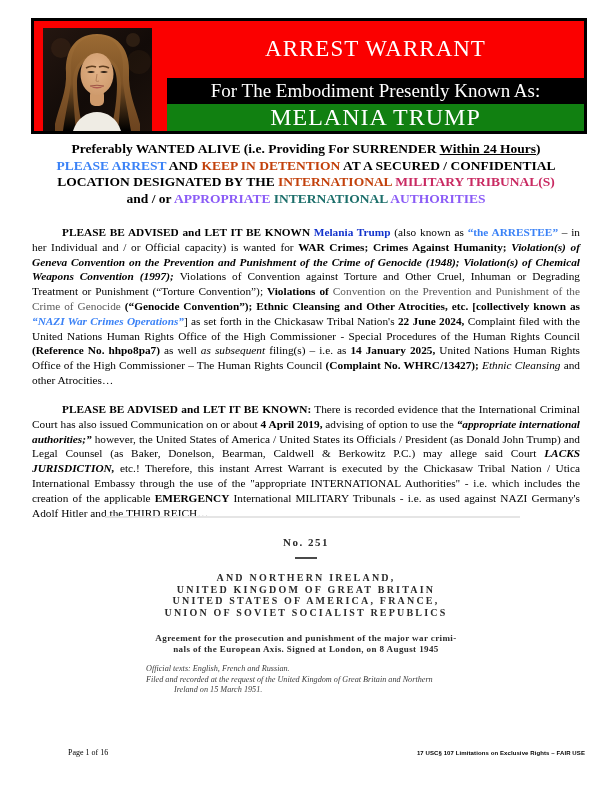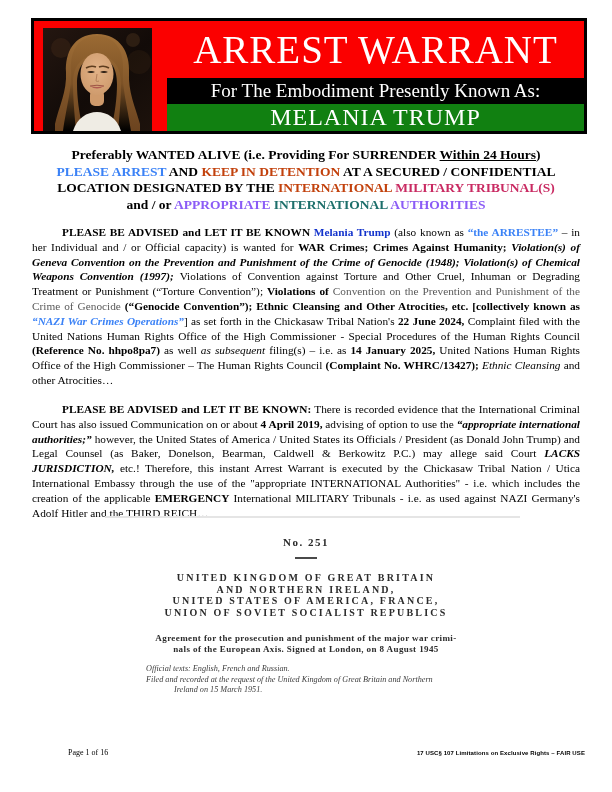--- a/index.html
+++ b/index.html
@@ -9,26 +9,26 @@
   }
   
   .header-box{
     position:absolute;left:31px;top:18px;width:550px;height:110px;
     border:3px solid #000;display:flex;background:#fb0000;
   }
   .photo-cell{position:relative;width:133px;background:#fb0000;flex:0 0 auto;}
   .photo-cell svg{position:absolute;left:9px;top:7px;width:109px;height:103px;display:block;}
   .bands{flex:1;display:flex;flex-direction:column;}
   .band{display:flex;align-items:center;justify-content:center;color:#fff;text-align:center;}
-  .band-red{height:62px;background:#fb0000;font-size:39px;letter-spacing:1px;}
+  .band-red{height:62px;background:#fb0000;font-size:23px;letter-spacing:1px;}
   .band-black{height:29px;background:#000;font-size:19px;}
   .band-green{flex:1;background:#118011;font-size:24px;letter-spacing:1px;}
   
   .notice{
-    position:absolute;left:30px;top:147px;width:552px;text-align:center;
+    position:absolute;left:30px;top:141px;width:552px;text-align:center;
     font-weight:700;font-size:13.5px;line-height:16.5px;
   }
   
   .bodyp{
     position:absolute;left:32px;width:548px;text-align:justify;
     font-size:11.3px;line-height:14.8px;text-indent:30px;
   }
   .p1{top:225px;}
   .p2{top:402px;}
   
@@ -129,22 +129,22 @@
 
   <div class="bodyp p1"><span class="tk-b">PLEASE BE ADVISED and LET IT BE KNOWN </span><span class="tk-b tk-blue">Melania Trump </span><span>(also known as </span><span class="tk-b tk-red">“the ARRESTEE”</span><span> – in her Individual and / or Official capacity) is wanted for </span><span class="tk-b">WAR Crimes; Crimes Against Humanity; </span><span class="tk-b tk-i">Violation(s) of Geneva Convention on the Prevention and Punishment of the Crime of Genocide (1948); Violation(s) of Chemical Weapons Convention (1997); </span><span>Violations of Convention against Torture and Other Cruel, Inhuman or Degrading Treatment or Punishment (“Torture Convention”); </span><span class="tk-b">Violations of </span><span class="tk-gray"> Convention on the Prevention and Punishment of the Crime of Genocide </span><span class="tk-b">(“Genocide Convention”); Ethnic Cleansing and Other Atrocities, etc. [collectively known as </span><span class="tk-b tk-i tk-red">“NAZI War Crimes Operations”</span><span>] as set forth in the Chickasaw Tribal Nation's </span><span class="tk-b">22 June 2024,</span><span> Complaint filed with the United Nations Human Rights Office of the High Commissioner - Special Procedures of the Human Rights Council </span><span class="tk-b">(Reference No. hhpo8pa7)</span><span> as well </span><span class="tk-i">as subsequent</span><span> filing(s) – i.e. as </span><span class="tk-b">14 January 2025,</span><span> United Nations Human Rights Office of the High Commissioner – The Human Rights Council </span><span class="tk-b">(Complaint No. WHRC/13427); </span><span class="tk-i">Ethnic Cleansing</span><span> and other Atrocities…</span></div>
   <div class="bodyp p2"><span class="tk-b">PLEASE BE ADVISED and LET IT BE KNOWN:</span><span>  There is recorded evidence that the International Criminal Court has also issued Communication on or about </span><span class="tk-b">4 April 2019,</span><span> advising of option to use the </span><span class="tk-b tk-i">“appropriate international authorities;”</span><span> however, the United States of America / United States its Officials / President (as Donald John Trump) and Legal Counsel (as Baker, Donelson, Bearman, Caldwell &amp; Berkowitz P.C.) may allege said Court </span><span class="tk-b tk-i">LACKS JURISDICTION,</span><span> etc.!  Therefore, this instant Arrest Warrant is executed by the Chickasaw Tribal Nation / Utica International Embassy through the use of the "appropriate INTERNATIONAL Authorities" - i.e. which includes the creation of the applicable </span><span class="tk-b">EMERGENCY</span><span> International MILITARY Tribunals - i.e. as used against NAZI Germany's Adolf Hitler and the THIRD REICH…</span></div>
 
   <div class="divider"></div>
 
   <div class="treaty">
     <div class="t-no">No.  251</div>
     <div class="t-rule"></div>
     <div class="t-caps">
+      <div>AND NORTHERN IRELAND,</div>
       <div>UNITED KINGDOM OF GREAT BRITAIN</div>
-      <div>AND NORTHERN IRELAND,</div>
       <div>UNITED STATES OF AMERICA, FRANCE,</div>
       <div>UNION OF SOVIET SOCIALIST REPUBLICS</div>
     </div>
     <div class="t-agreement">
       <div>Agreement for the prosecution and punishment of the major war crimi-</div>
       <div>nals of the European Axis. Signed at London, on 8 August 1945</div>
     </div>
     <div class="t-notes">
       <div>Official texts: English, French and Russian.</div>
       <div>Filed and recorded at the request of the United Kingdom of Great Britain and  Northern</div>

